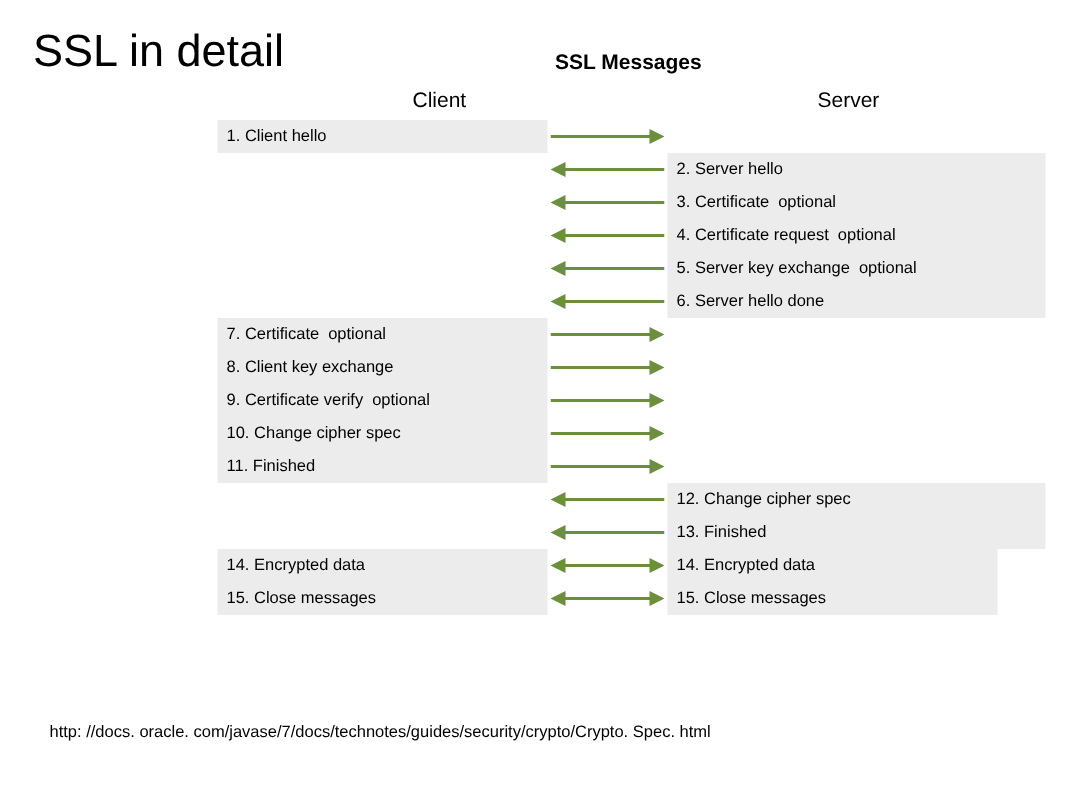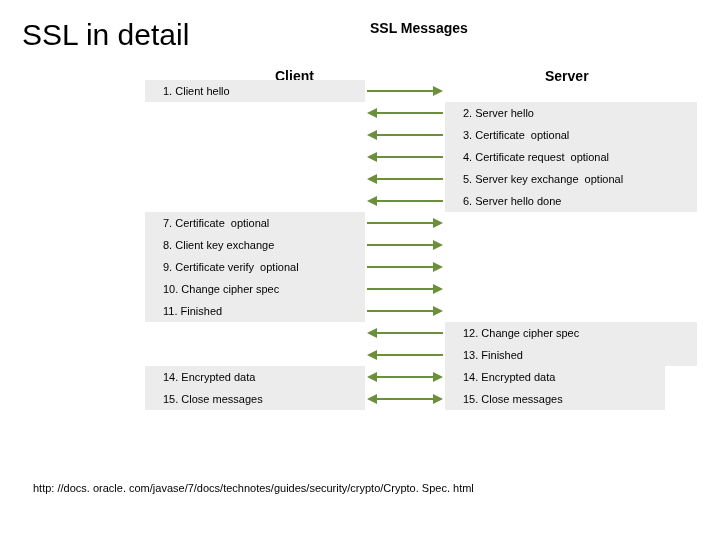--- a/index.html
+++ b/index.html
@@ -1,26 +1,26 @@
 <!DOCTYPE html>
 <html><head>
 <meta charset="utf-8">
 <style>
   html,body{margin:0;padding:0;font-family:Arial,Helvetica,sans-serif;background:#fff;color:#000;}
   .page{width:720px;height:540px;position:relative;box-sizing:border-box;padding:18px 22px;}
   .title{font-size:30px;font-weight:normal;margin:0 0 0 0;}
-  .subtitle{position:absolute;top:20px;left:370px;font-size:14px;font-weight:bold;}
-  .col-headers{position:absolute;top:68px;font-size:14px;font-weight:bold;}
+  .subtitle{position:absolute;top:33px;left:370px;font-size:14px;font-weight:bold;}
+  .col-headers{position:absolute;top:58px;font-size:14px;font-weight:normal;}
   .col-client{left:275px;}
   .col-server{left:545px;}
   .diagram{position:absolute;top:80px;left:145px;width:520px;}
   .block{background:#ececec;}
   .block-client{position:relative;width:220px;min-height:1px;}
   .block-server{position:relative;margin-left:300px;width:252px;min-height:1px;}
-  .row{font-size:11px;line-height:22px;height:22px;padding:0 18px;white-space:nowrap;}
+  .row{font-size:11px;line-height:22px;height:22px;padding:0 6px;white-space:nowrap;}
   .opt{color:#000;margin-left:6px;}
   .arrow{position:absolute;left:222px;width:76px;height:22px;}
   .arrow svg{display:block;width:76px;height:22px;}
   .aline{stroke:#6b8f3a;stroke-width:2;}
   .ahead{fill:#6b8f3a;}
   .foot{position:absolute;left:33px;bottom:46px;font-size:11px;}
 </style>
 </head>
 <body>
 

